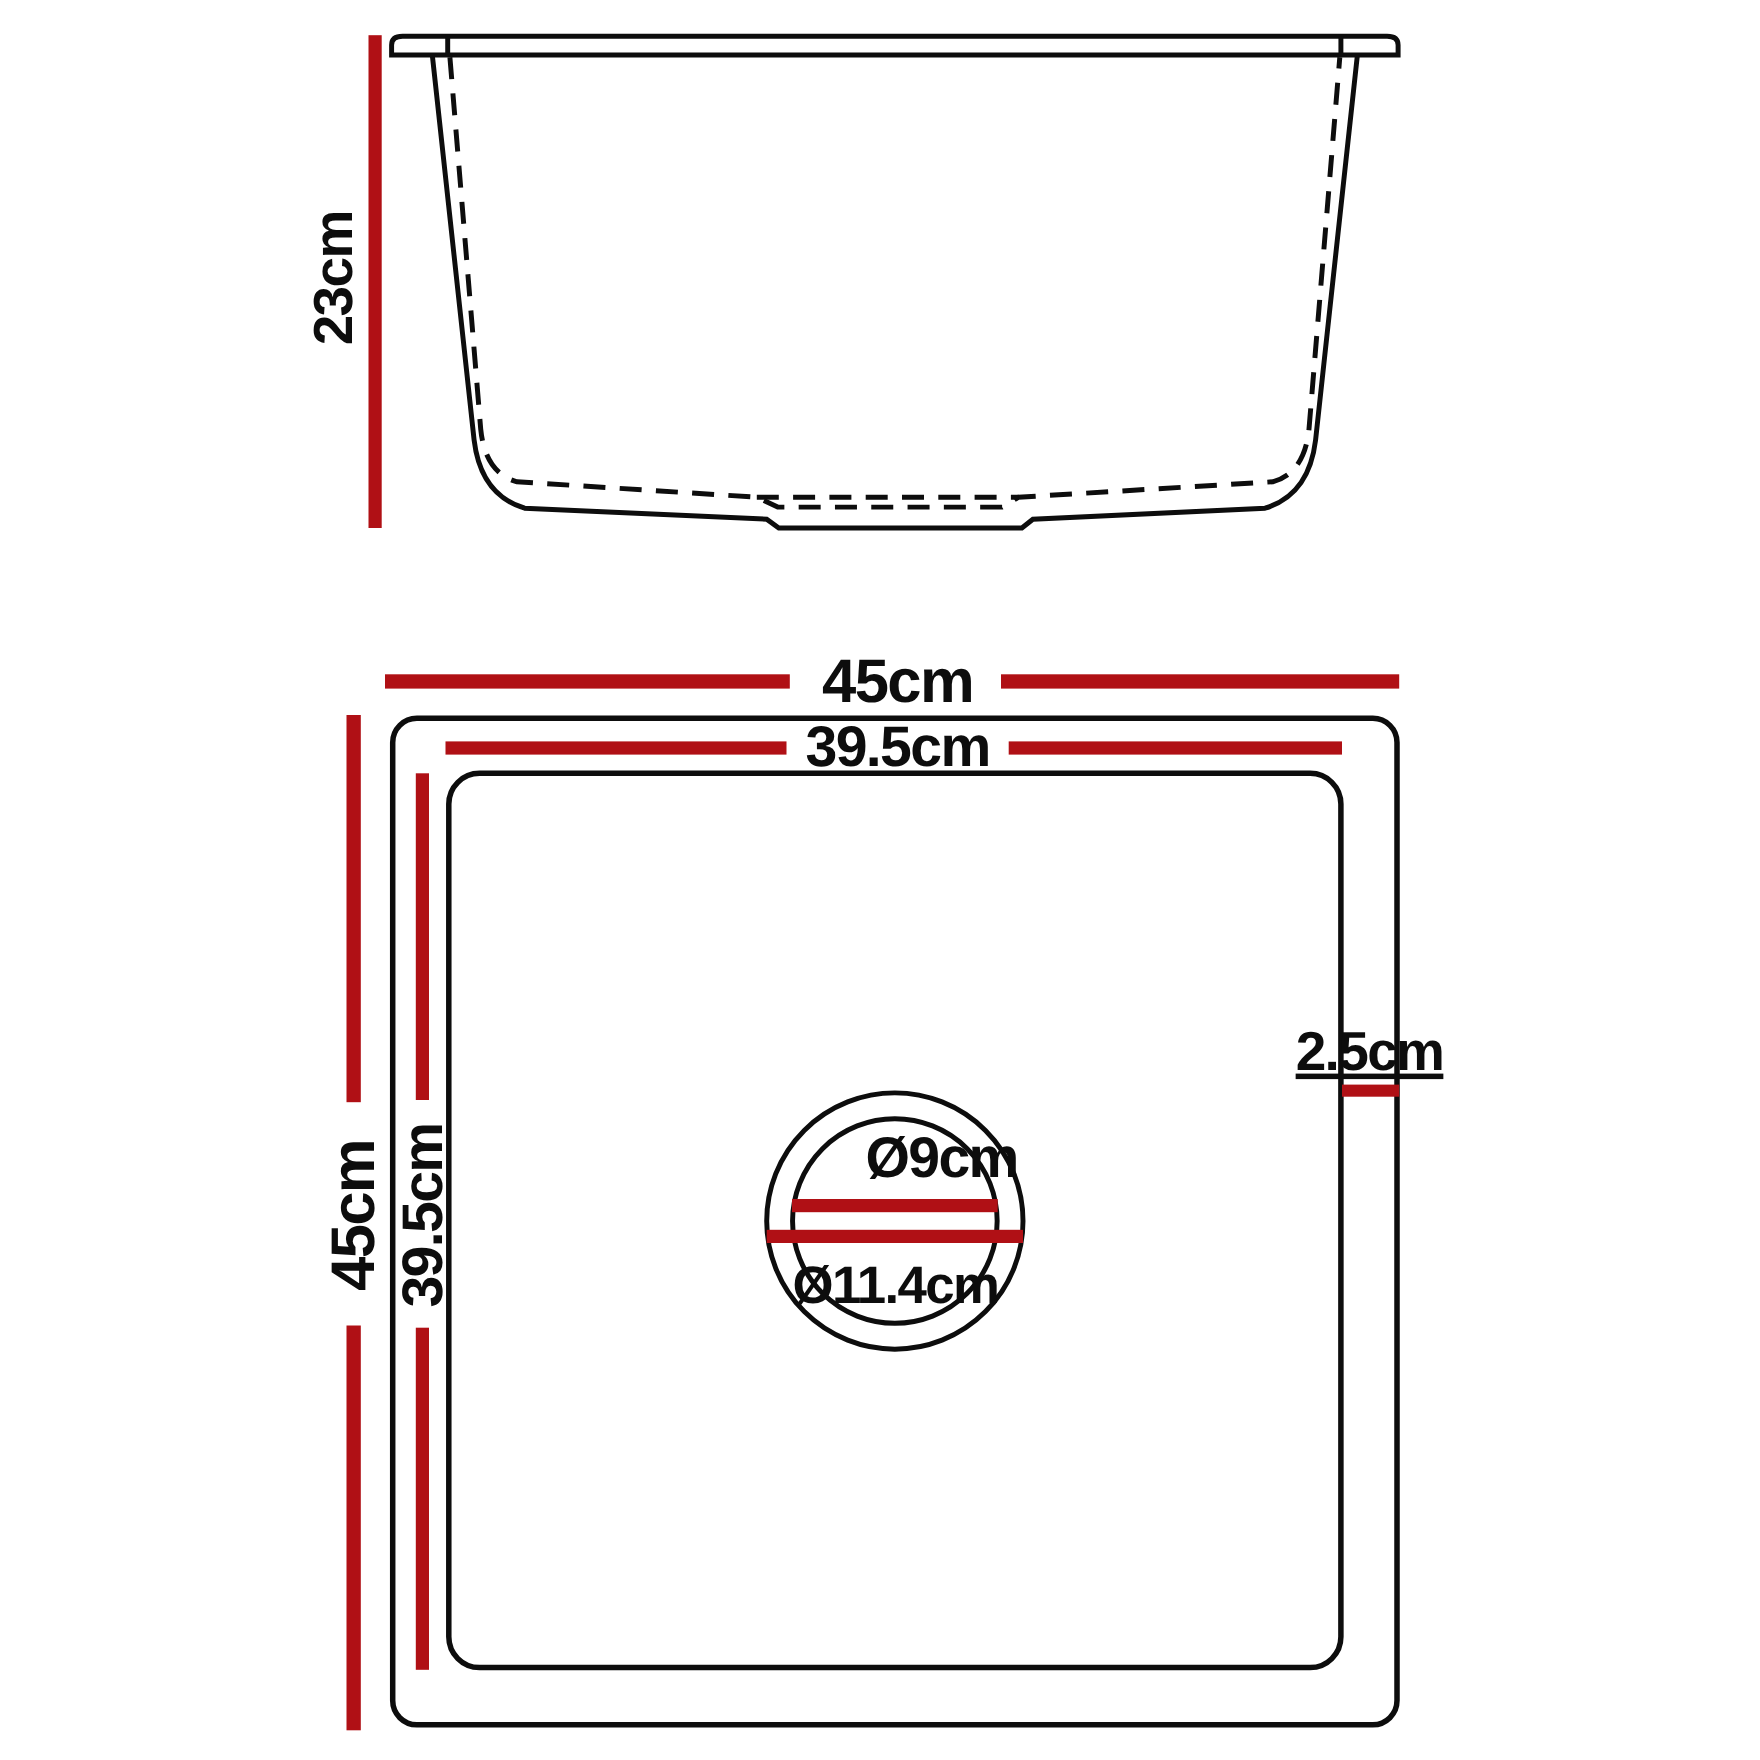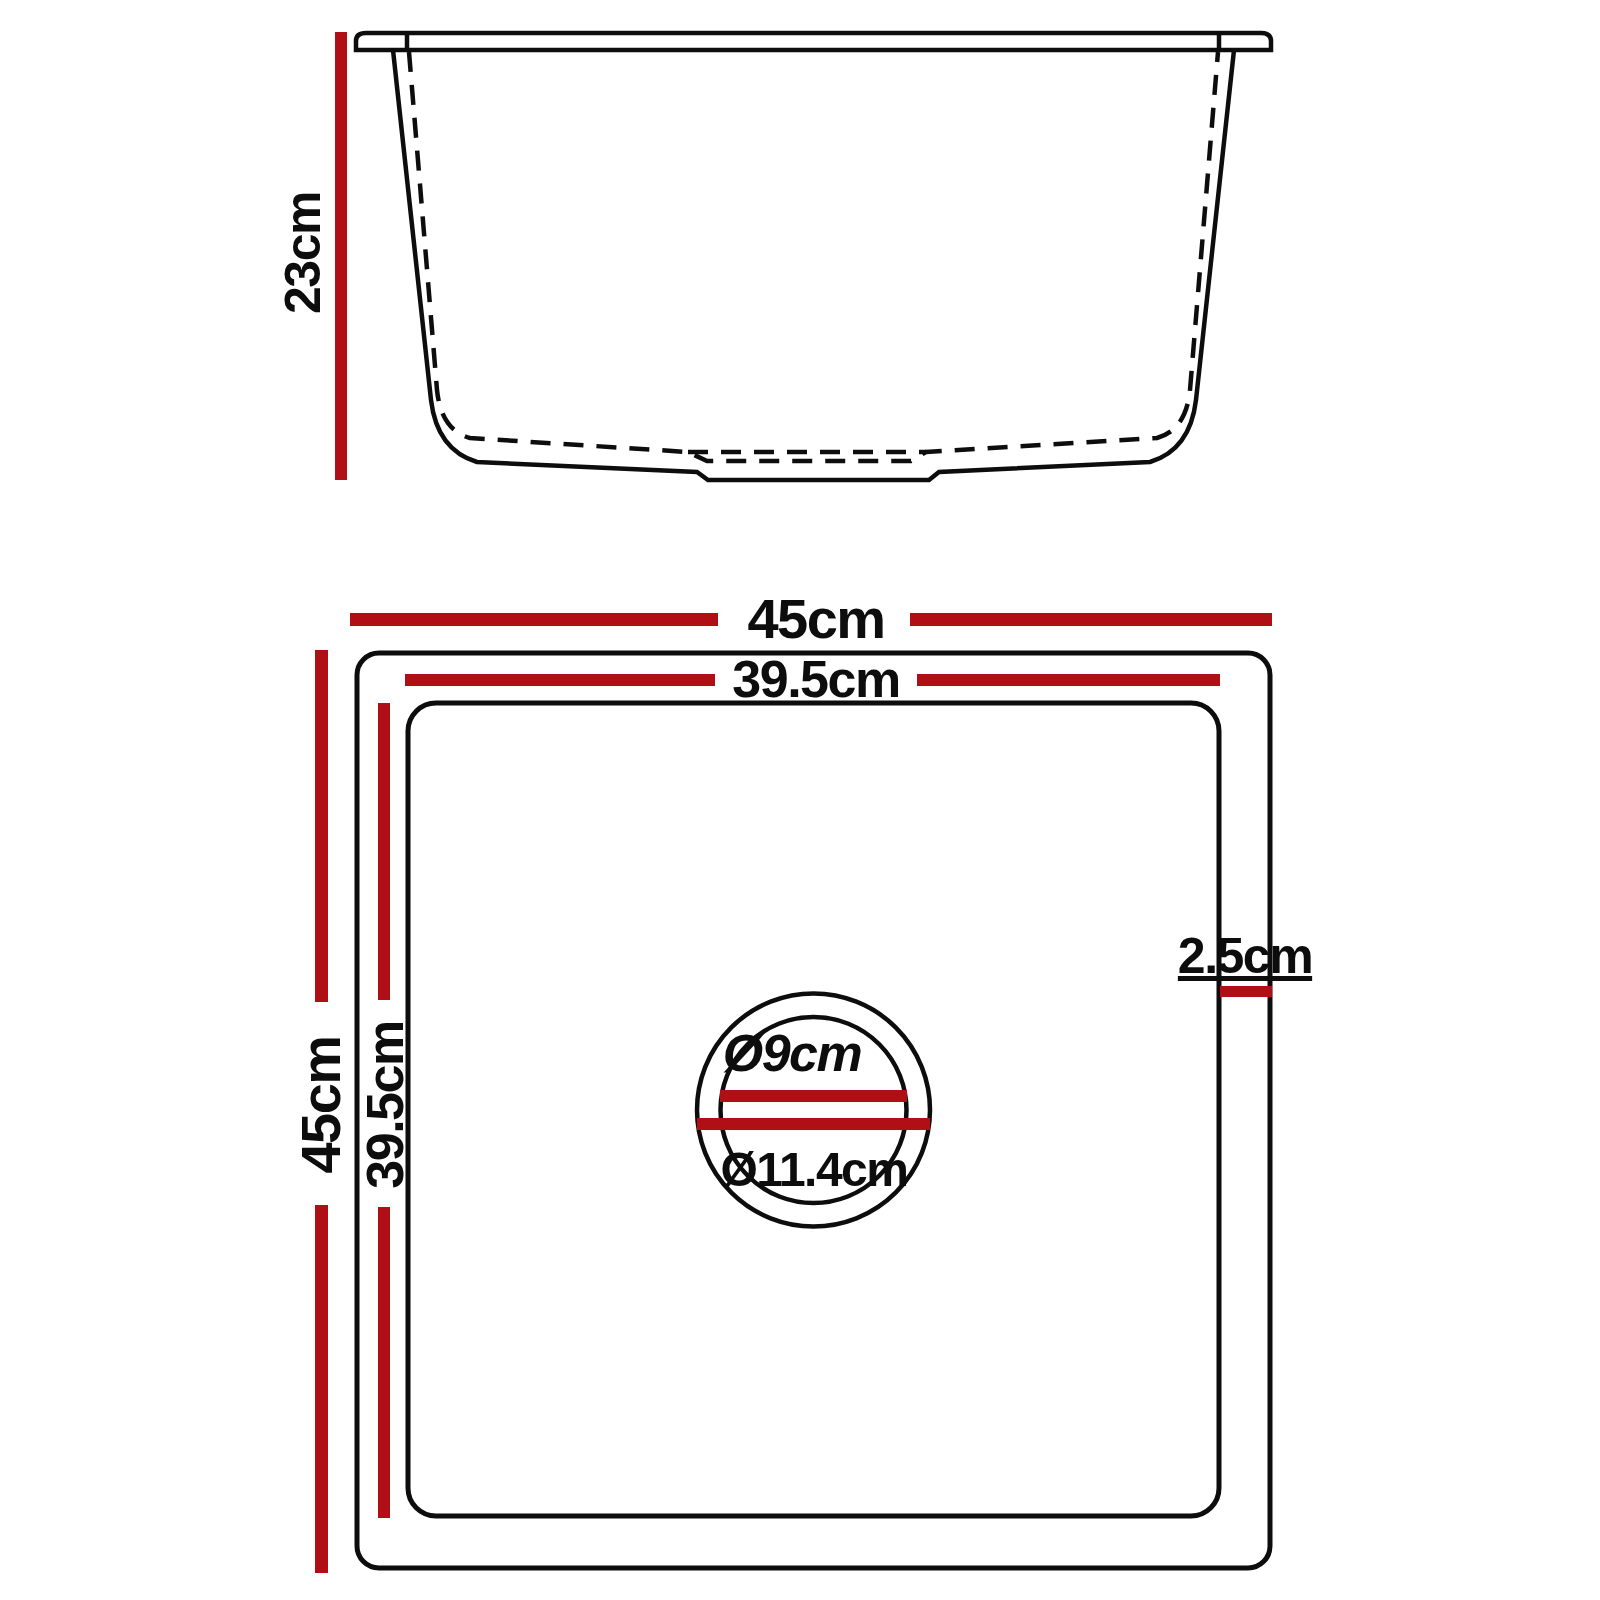--- a/index.html
+++ b/index.html
@@ -87,17 +87,17 @@
   <div class="label" style="left:816px;top:619px;font-size:56px;">45cm</div>
 
   <div class="label" style="left:816px;top:679px;font-size:52px;">39.5cm</div>
 
   <div class="label vert" style="left:321px;top:1105px;font-size:56px;">45cm</div>
 
   <div class="label vert" style="left:385px;top:1105px;font-size:52px;">39.5cm</div>
 
   <div class="label" style="left:1245px;top:956px;font-size:50px;text-decoration:underline;">2.5cm</div>
 
-  <div class="label" style="left:792px;top:1053px;font-size:52px;font-style:italic;">Ø9cm</div>
+  <div class="label" style="left:856px;top:1053px;font-size:52px;">Ø9cm</div>
 
   <div class="label" style="left:814px;top:1170px;font-size:48px;">Ø11.4cm</div>
 
 </div>
 
 </body></html>

